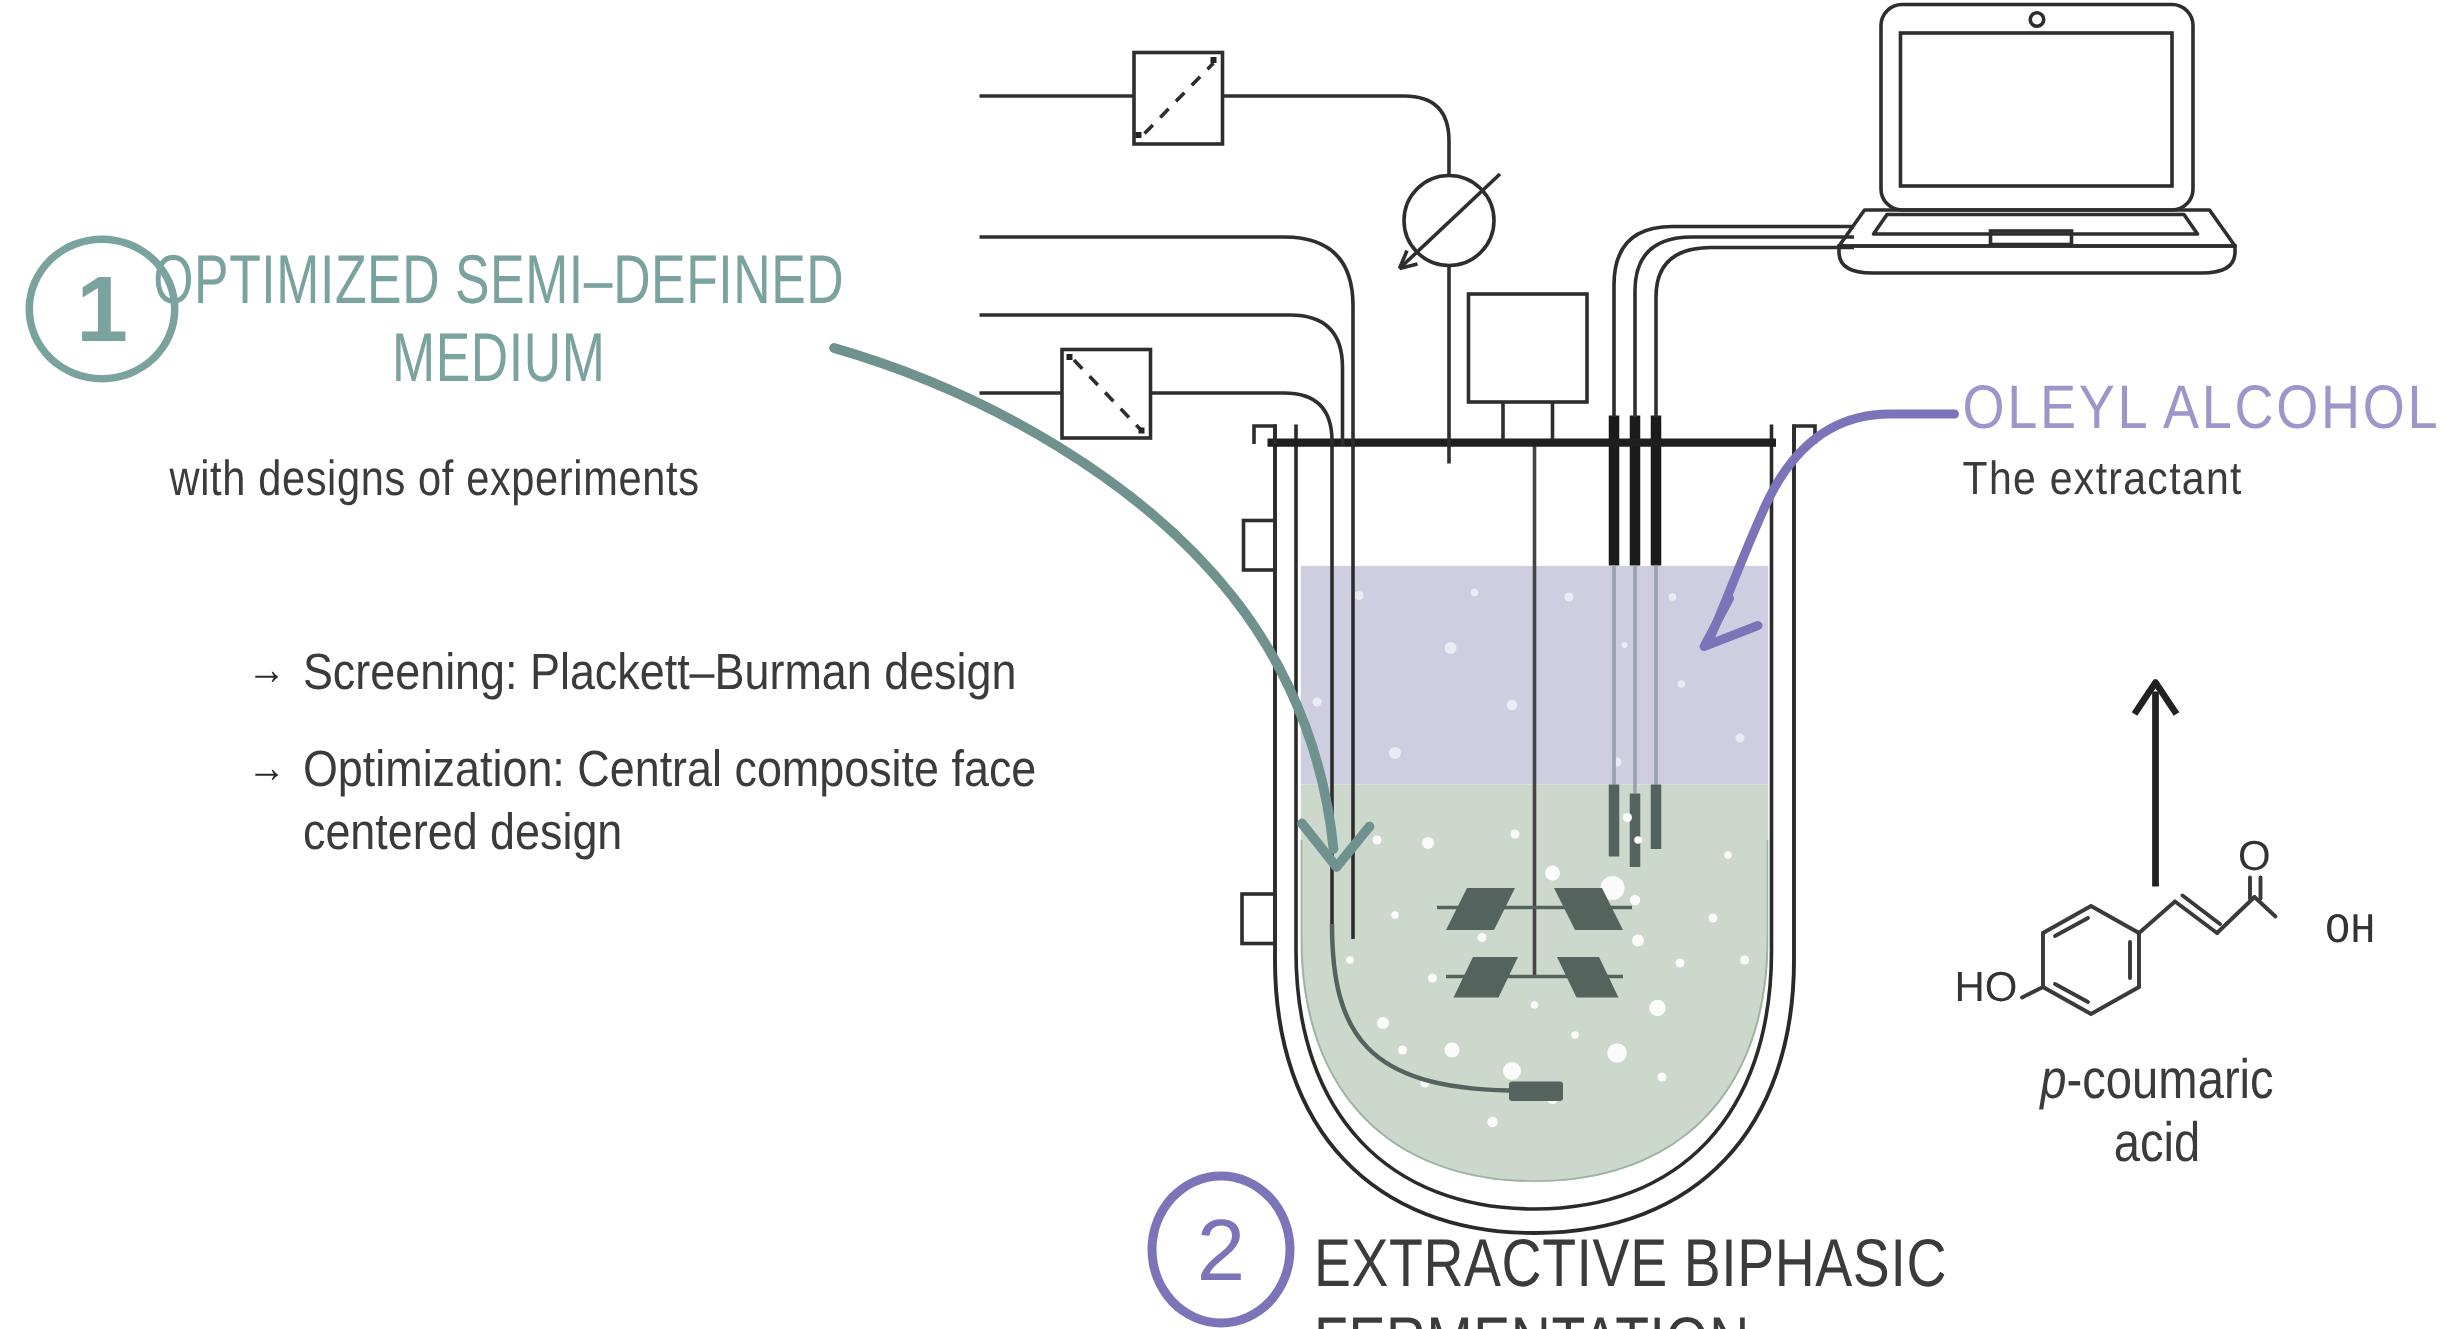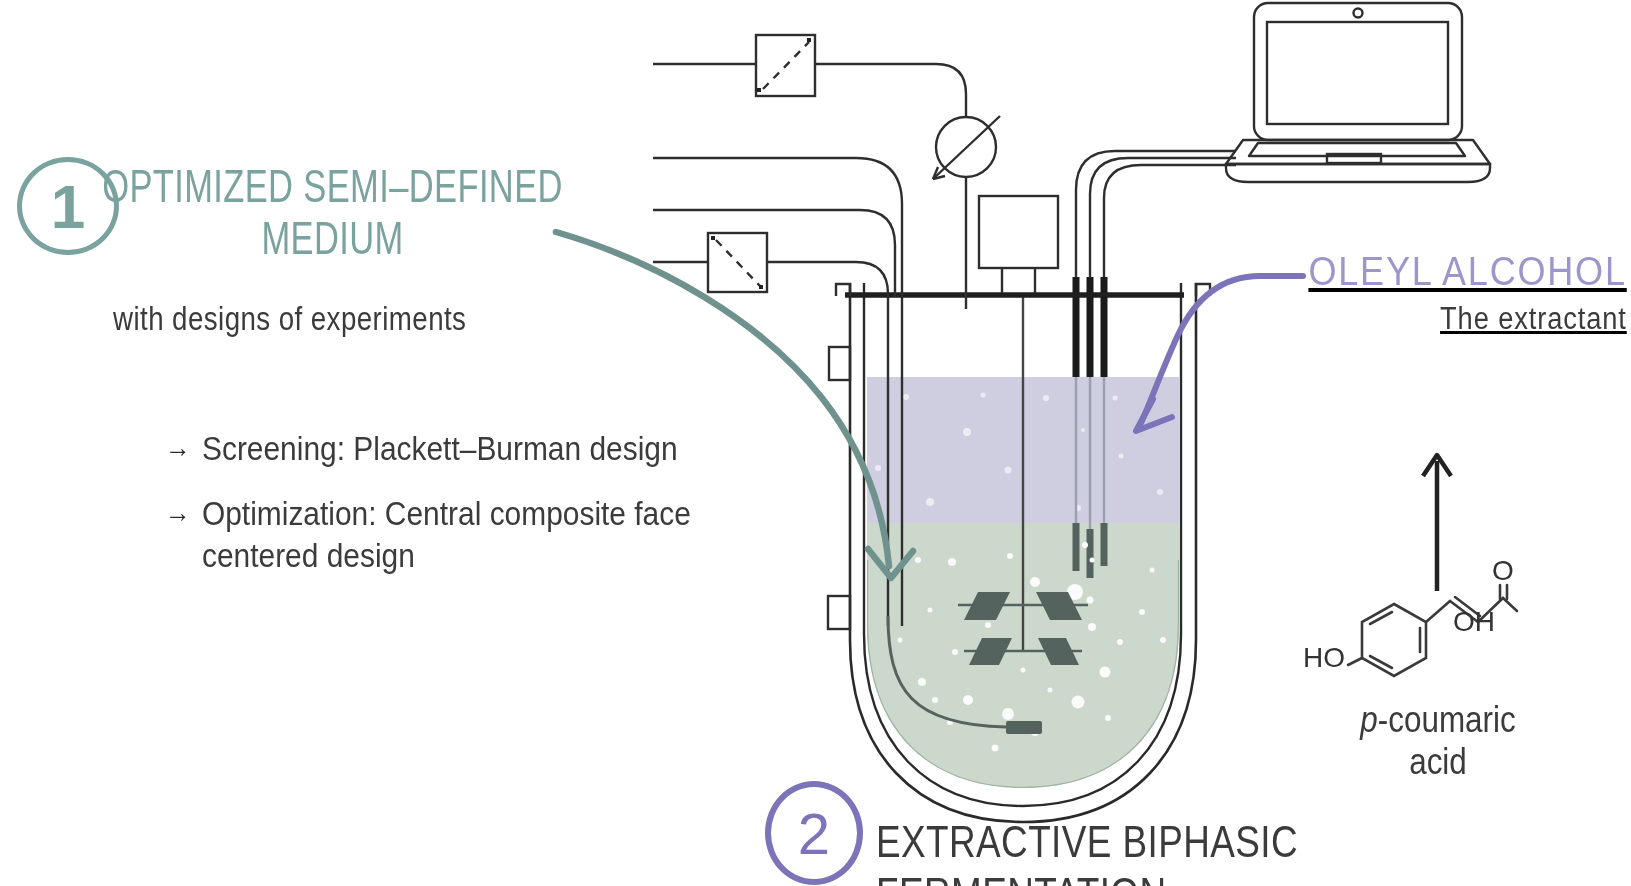--- a/index.html
+++ b/index.html
@@ -21,32 +21,32 @@
   .bullet{display:flex;gap:13px;align-items:flex-start;}
   .bmark{font-weight:700;font-size:29px;padding-top:3px;color:#2b2b2b;}
   .btext{white-space:pre-line;line-height:1.22;}
   
   #circle2{left:765px;top:781px;width:86px;height:92px;border:6px solid var(--purple);
            border-radius:50%;display:flex;align-items:center;justify-content:center;
            color:var(--purple);font-size:58px;font-weight:400;}
   #step2-title{left:876px;top:816px;color:var(--ink);font-size:45px;letter-spacing:.5px;
            transform:scaleX(.82);transform-origin:left top;}
   
-  #extractant{right:4px;top:248px;text-align:right;text-decoration:underline;}
+  #extractant{right:4px;top:248px;}
   #extractant .t1{color:var(--purple_light);font-size:41px;letter-spacing:2px;
            transform:scaleX(.88);transform-origin:right top;}
   #extractant .t2{color:var(--ink);font-size:31px;letter-spacing:1px;margin-top:6px;
            transform:scaleX(.88);transform-origin:right top;}
   
   #product-label{left:1310px;top:699px;width:256px;text-align:center;color:var(--ink);
            font-size:37px;transform:scaleX(.85);transform-origin:center top;}
   #product-label i{font-style:italic;}
   .atom{color:#333;font-size:28px;font-weight:400;}
   #atom-o{left:1492px;top:555px;}
-  #atom-oh{left:1453px;top:606px;}
+  #atom-oh{left:1550px;top:606px;font-family:Liberation Mono, monospace;}
   #atom-ho{left:1303px;top:642px;}
   
   .ln{stroke:#2e2e2e;stroke-width:2.4;fill:none;}
   .wall{stroke:#2a2a2a;fill:none;}
   .plate{stroke:#1f1f1f;stroke-width:5.5;}
   .probe{stroke:#1b1b1b;stroke-width:7;}
   .probe-thin{stroke:#9aa0ad;stroke-width:2.4;}
   .probe-tip{stroke:var(--dark_slate);stroke-width:7;}
   .blade{fill:var(--dark_slate);}
   .lav{fill:var(--lavender);}

